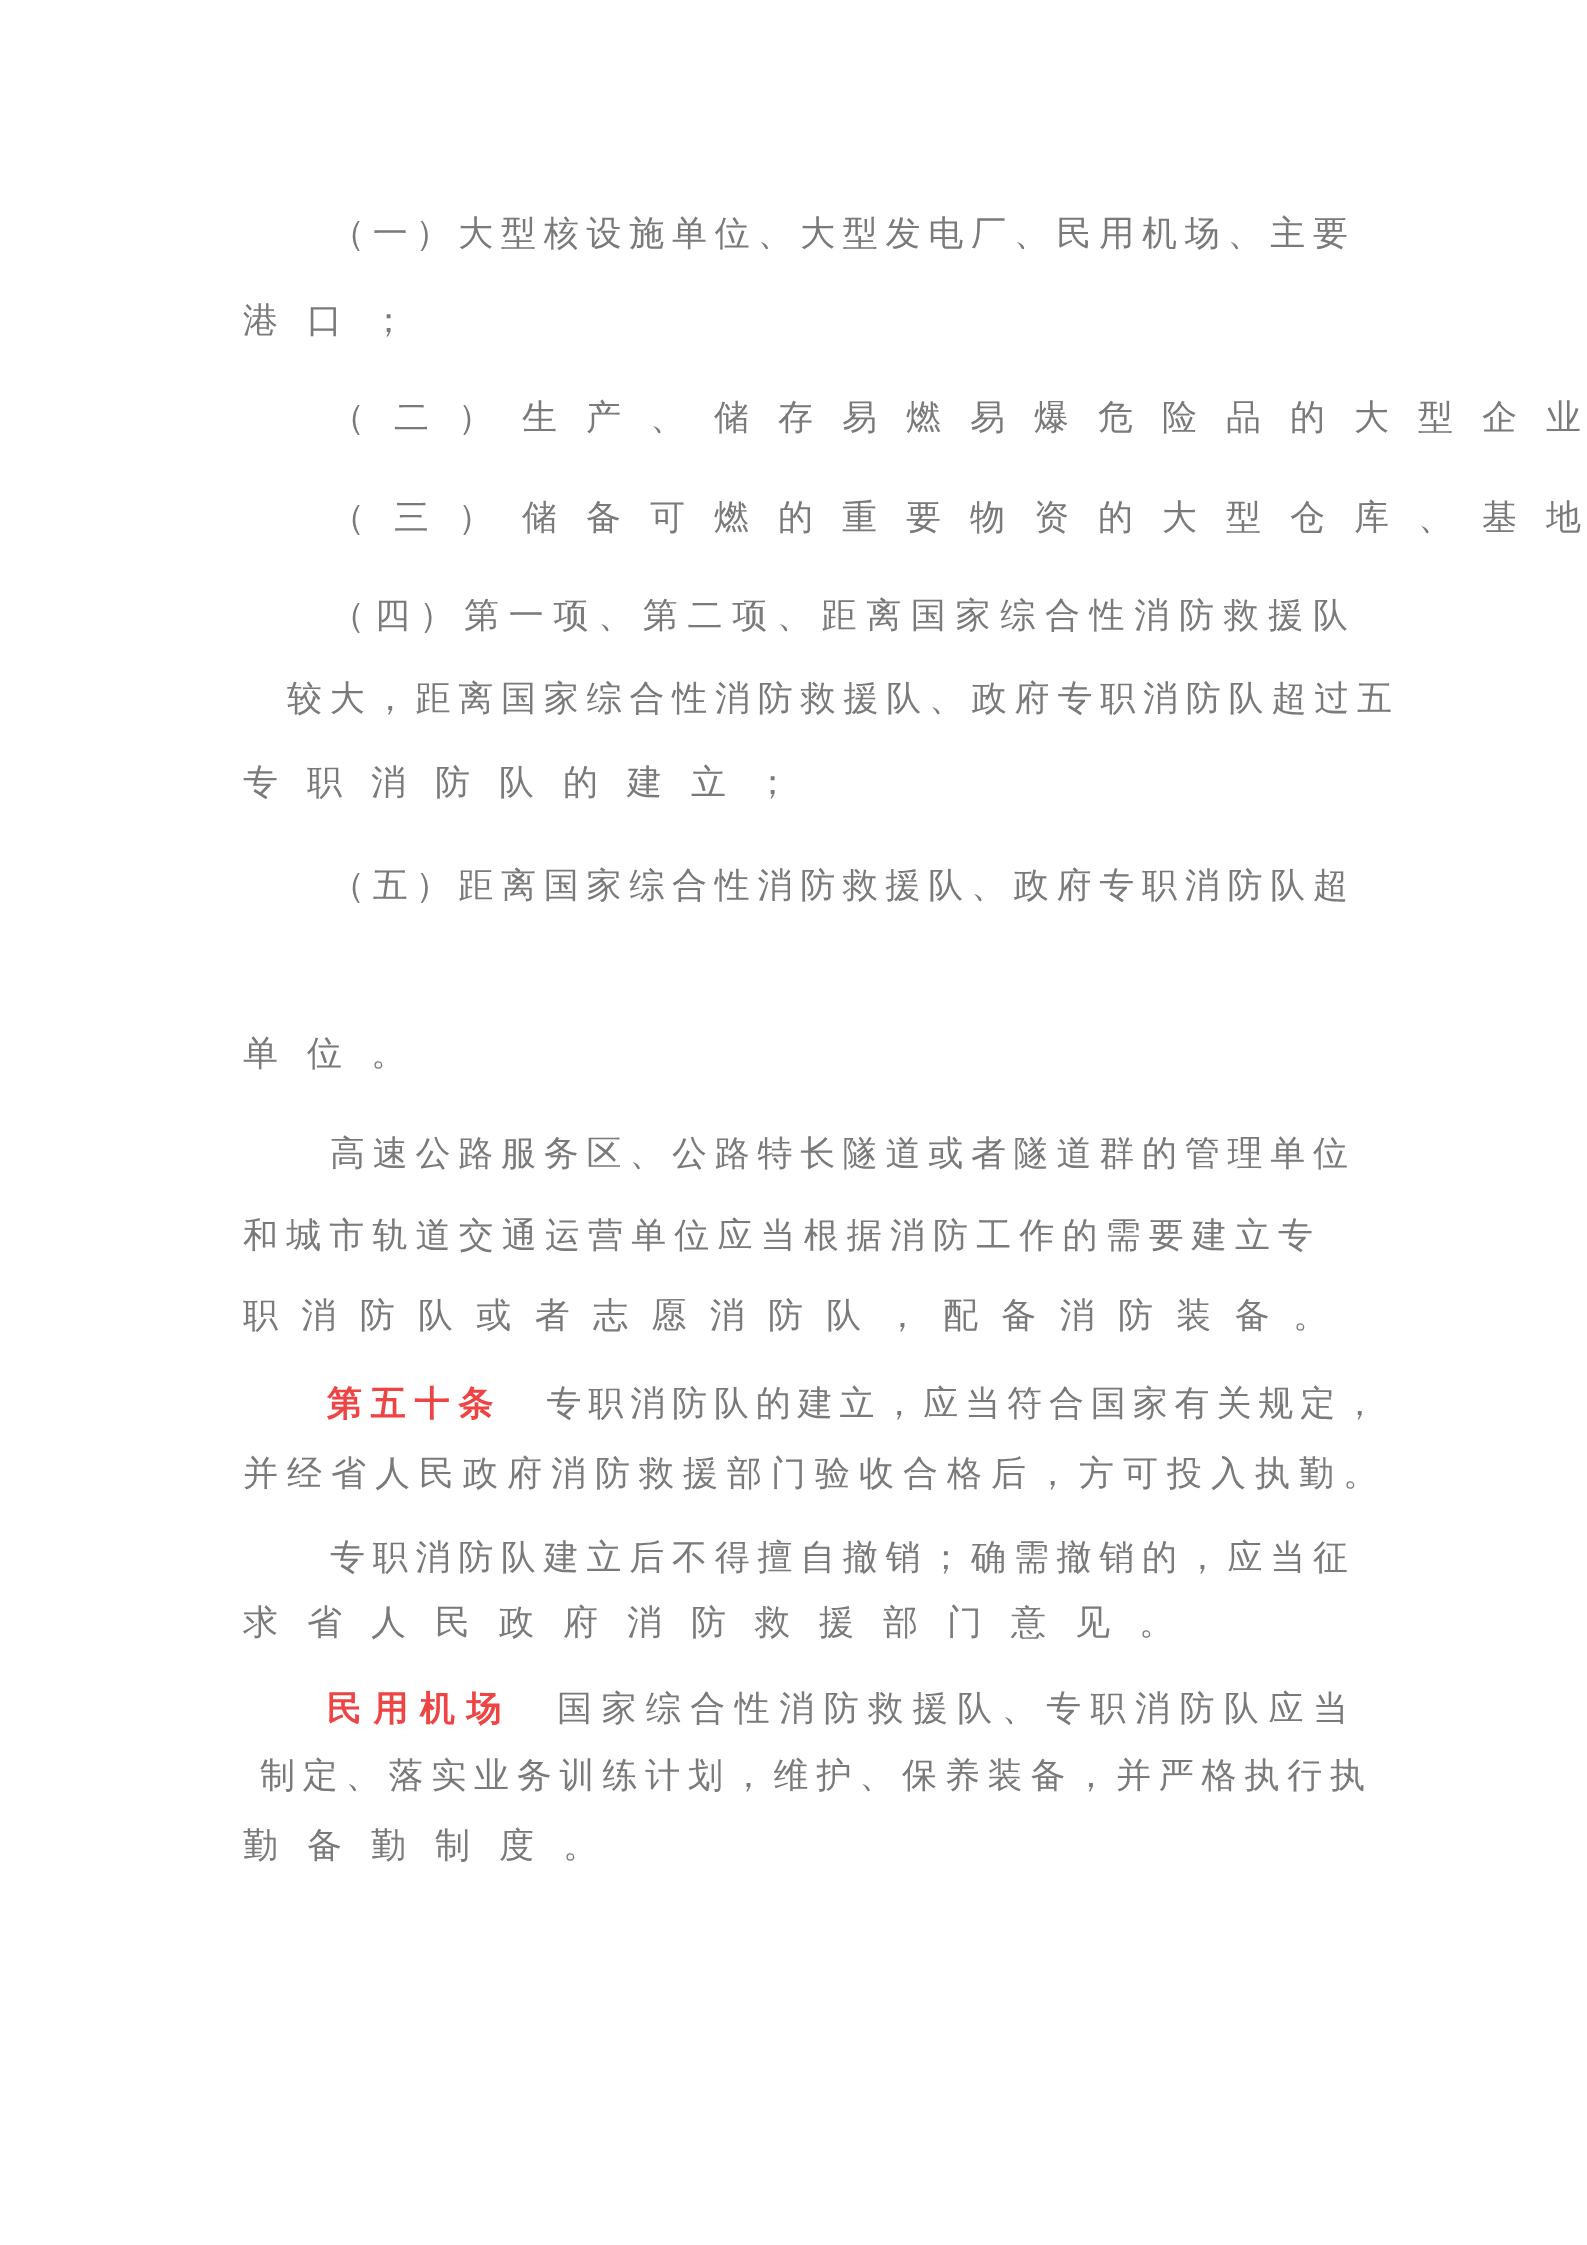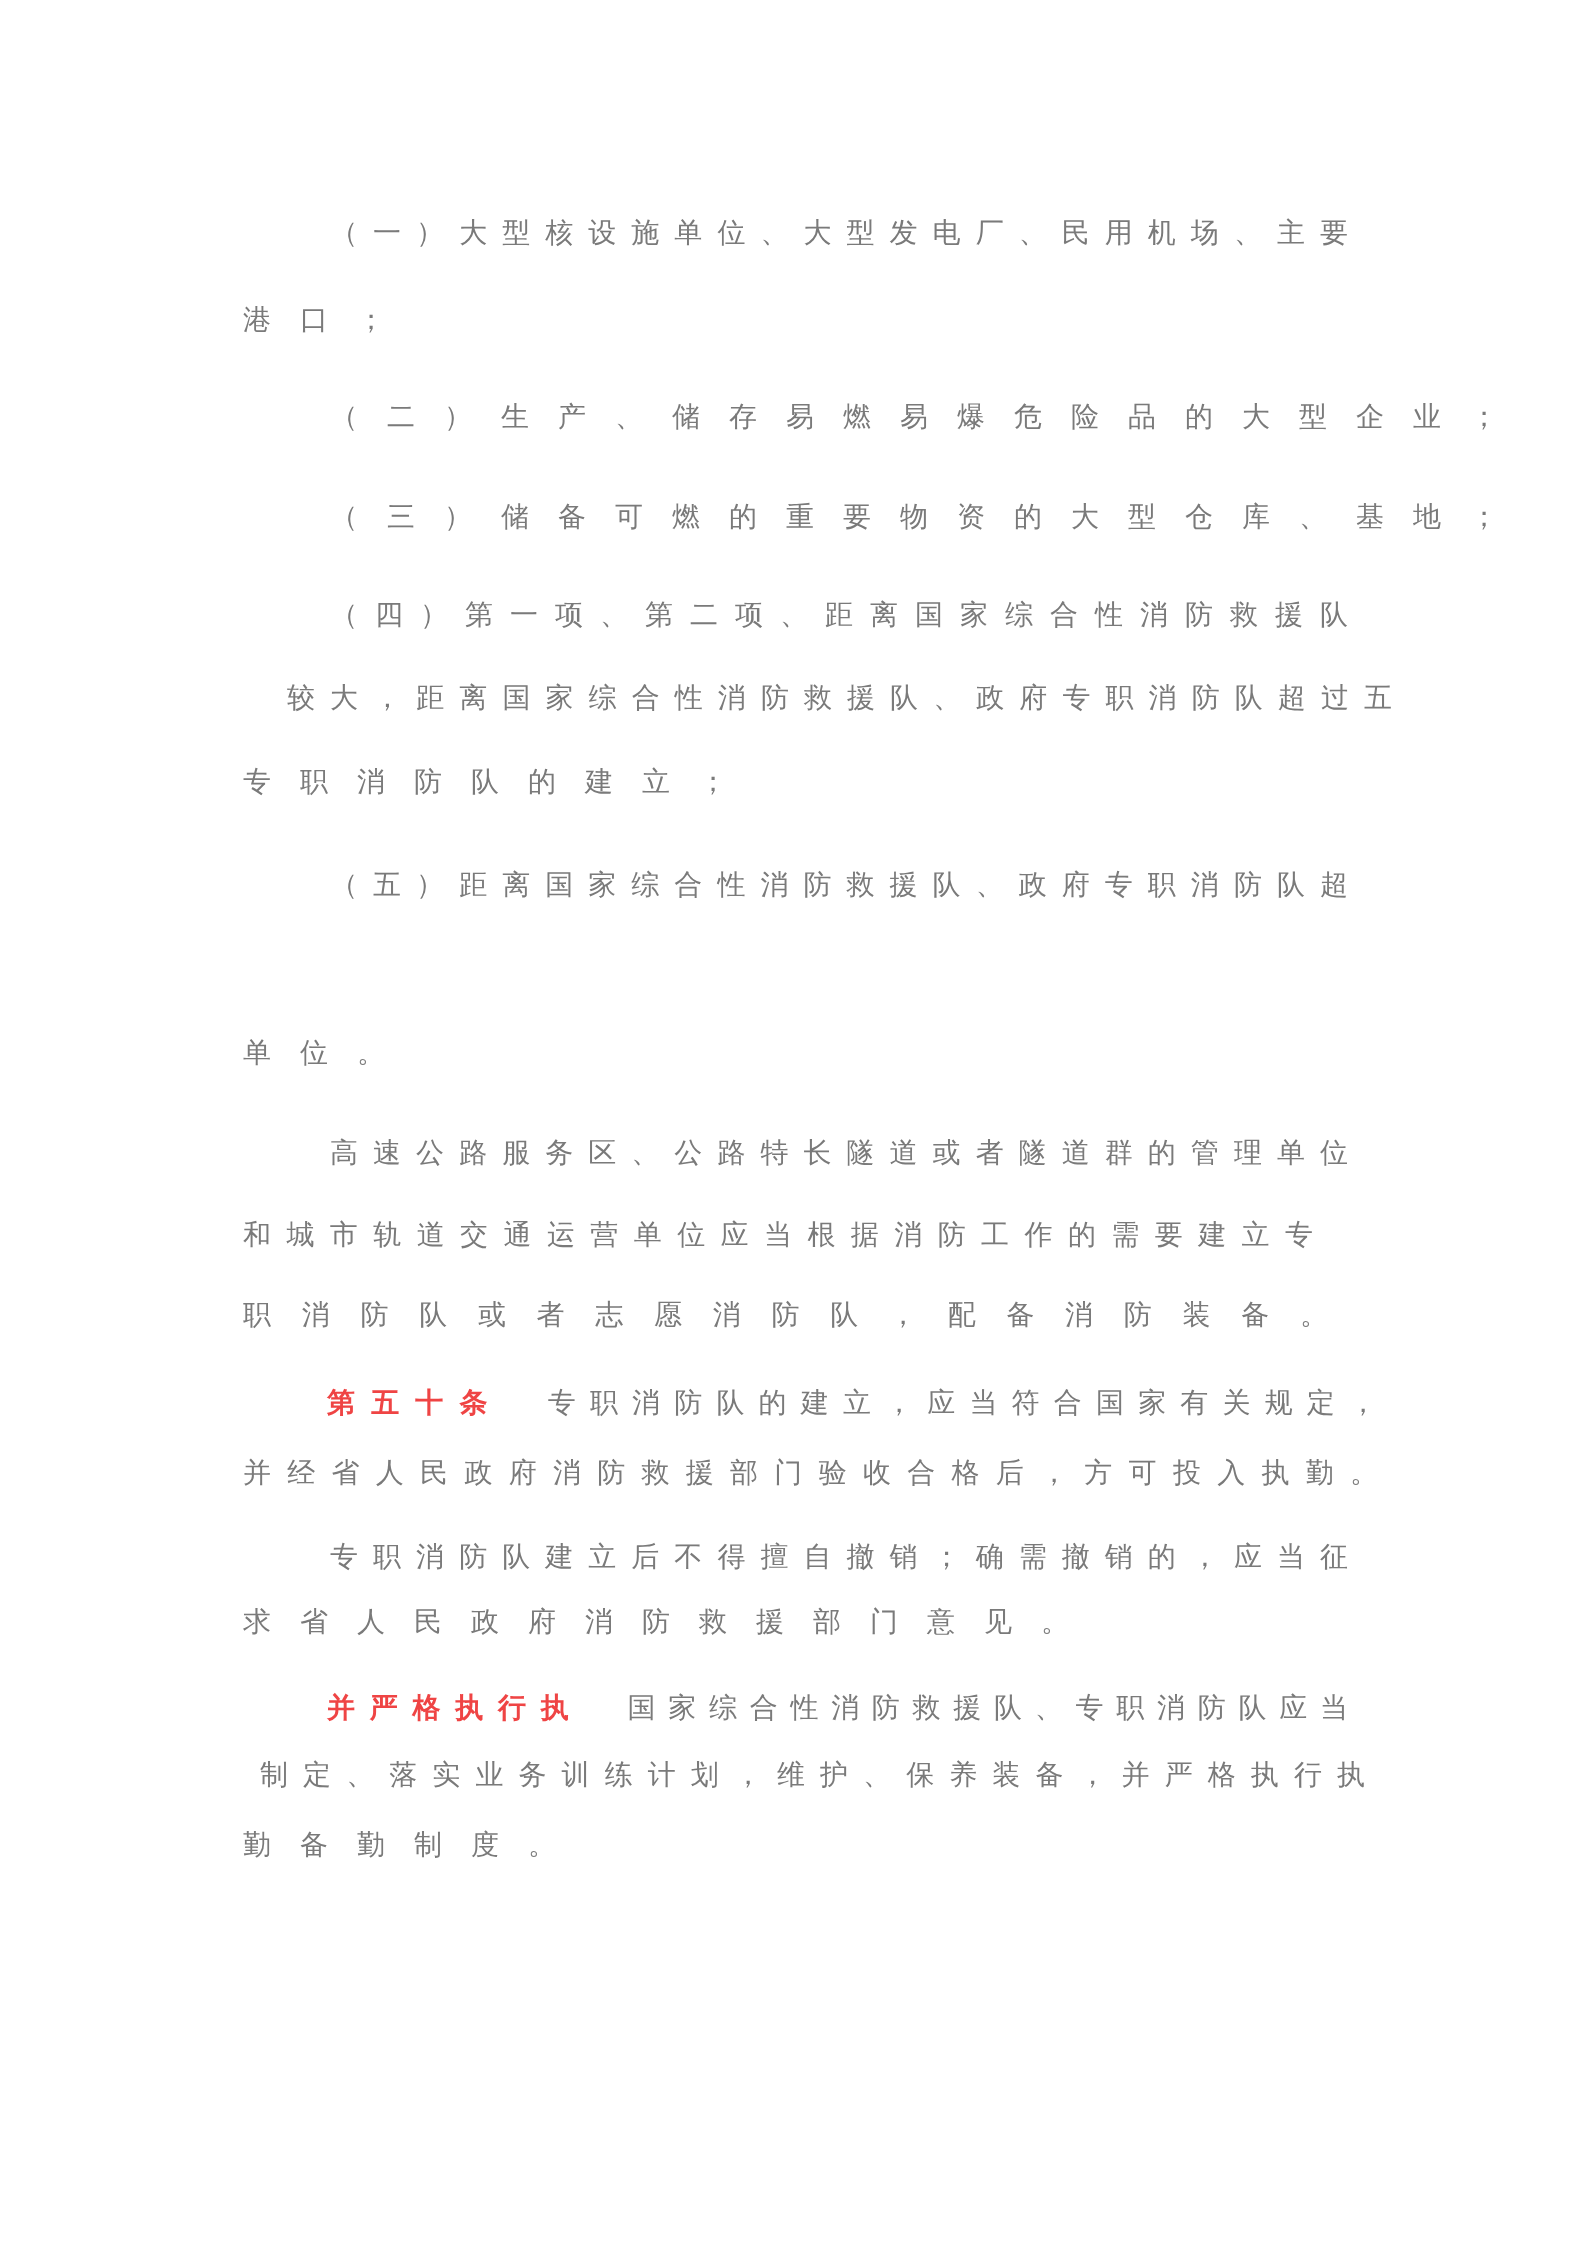--- a/index.html
+++ b/index.html
@@ -18,21 +18,21 @@
     left: 0; top: 0;
     width: 1587px;
     height: 2245px;
     background: #ffffff;
   }
   .line {
     position: absolute;
     height: 56px;
     line-height: 56px;
     font-family: "DejaVu Serif", "Liberation Serif", serif;
-    font-size: 28px;
+    font-size: 35px;
     font-weight: 300;
     color: #7a7a7a;
     white-space: nowrap;
     text-align: justify;
     text-align-last: justify;
   }
   .line.ragged {
     text-align: left;
     text-align-last: left;
   }
@@ -72,18 +72,18 @@
 
   <div class="line" style="top: 1375px; left: 327px; width: 1050px; letter-spacing: 0px;">
     <span class="heading">第五十条</span><span class="body-text" style="letter-spacing: 0px;">专职消防队的建立，应当符合国家有关规定，</span>
   </div>
   <div class="line" style="top: 1445px; left: 243px; width: 1135px; letter-spacing: 0px;">并经省人民政府消防救援部门验收合格后，方可投入执勤。</div>
 
   <div class="line" style="top: 1529px; left: 330px; width: 1018px; letter-spacing: 0px;">专职消防队建立后不得擅自撤销；确需撤销的，应当征</div>
   <div class="line ragged" style="top:1594px; left:243px; width:800px; letter-spacing:29px;">求省人民政府消防救援部门意见。</div>
 
   <div class="line" style="top: 1680px; left: 327px; width: 1021px; letter-spacing: 0px;">
-    <span class="heading">并严格执行执</span><span class="body-text" style="letter-spacing: 0px;">国家综合性消防救援队、专职消防队应当</span>
+    <span class="heading">民用机场</span><span class="body-text" style="letter-spacing: 0px;">国家综合性消防救援队、专职消防队应当</span>
   </div>
   <div class="line" style="top: 1747px; left: 243px; width: 1105px; letter-spacing: 0px; margin-left: 17px;">制定、落实业务训练计划，维护、保养装备，并严格执行执</div>
   <div class="line ragged" style="top:1817px; left:243px; width:400px; letter-spacing:29px;">勤备勤制度。</div>
 
 </div>
 
 </body></html>

